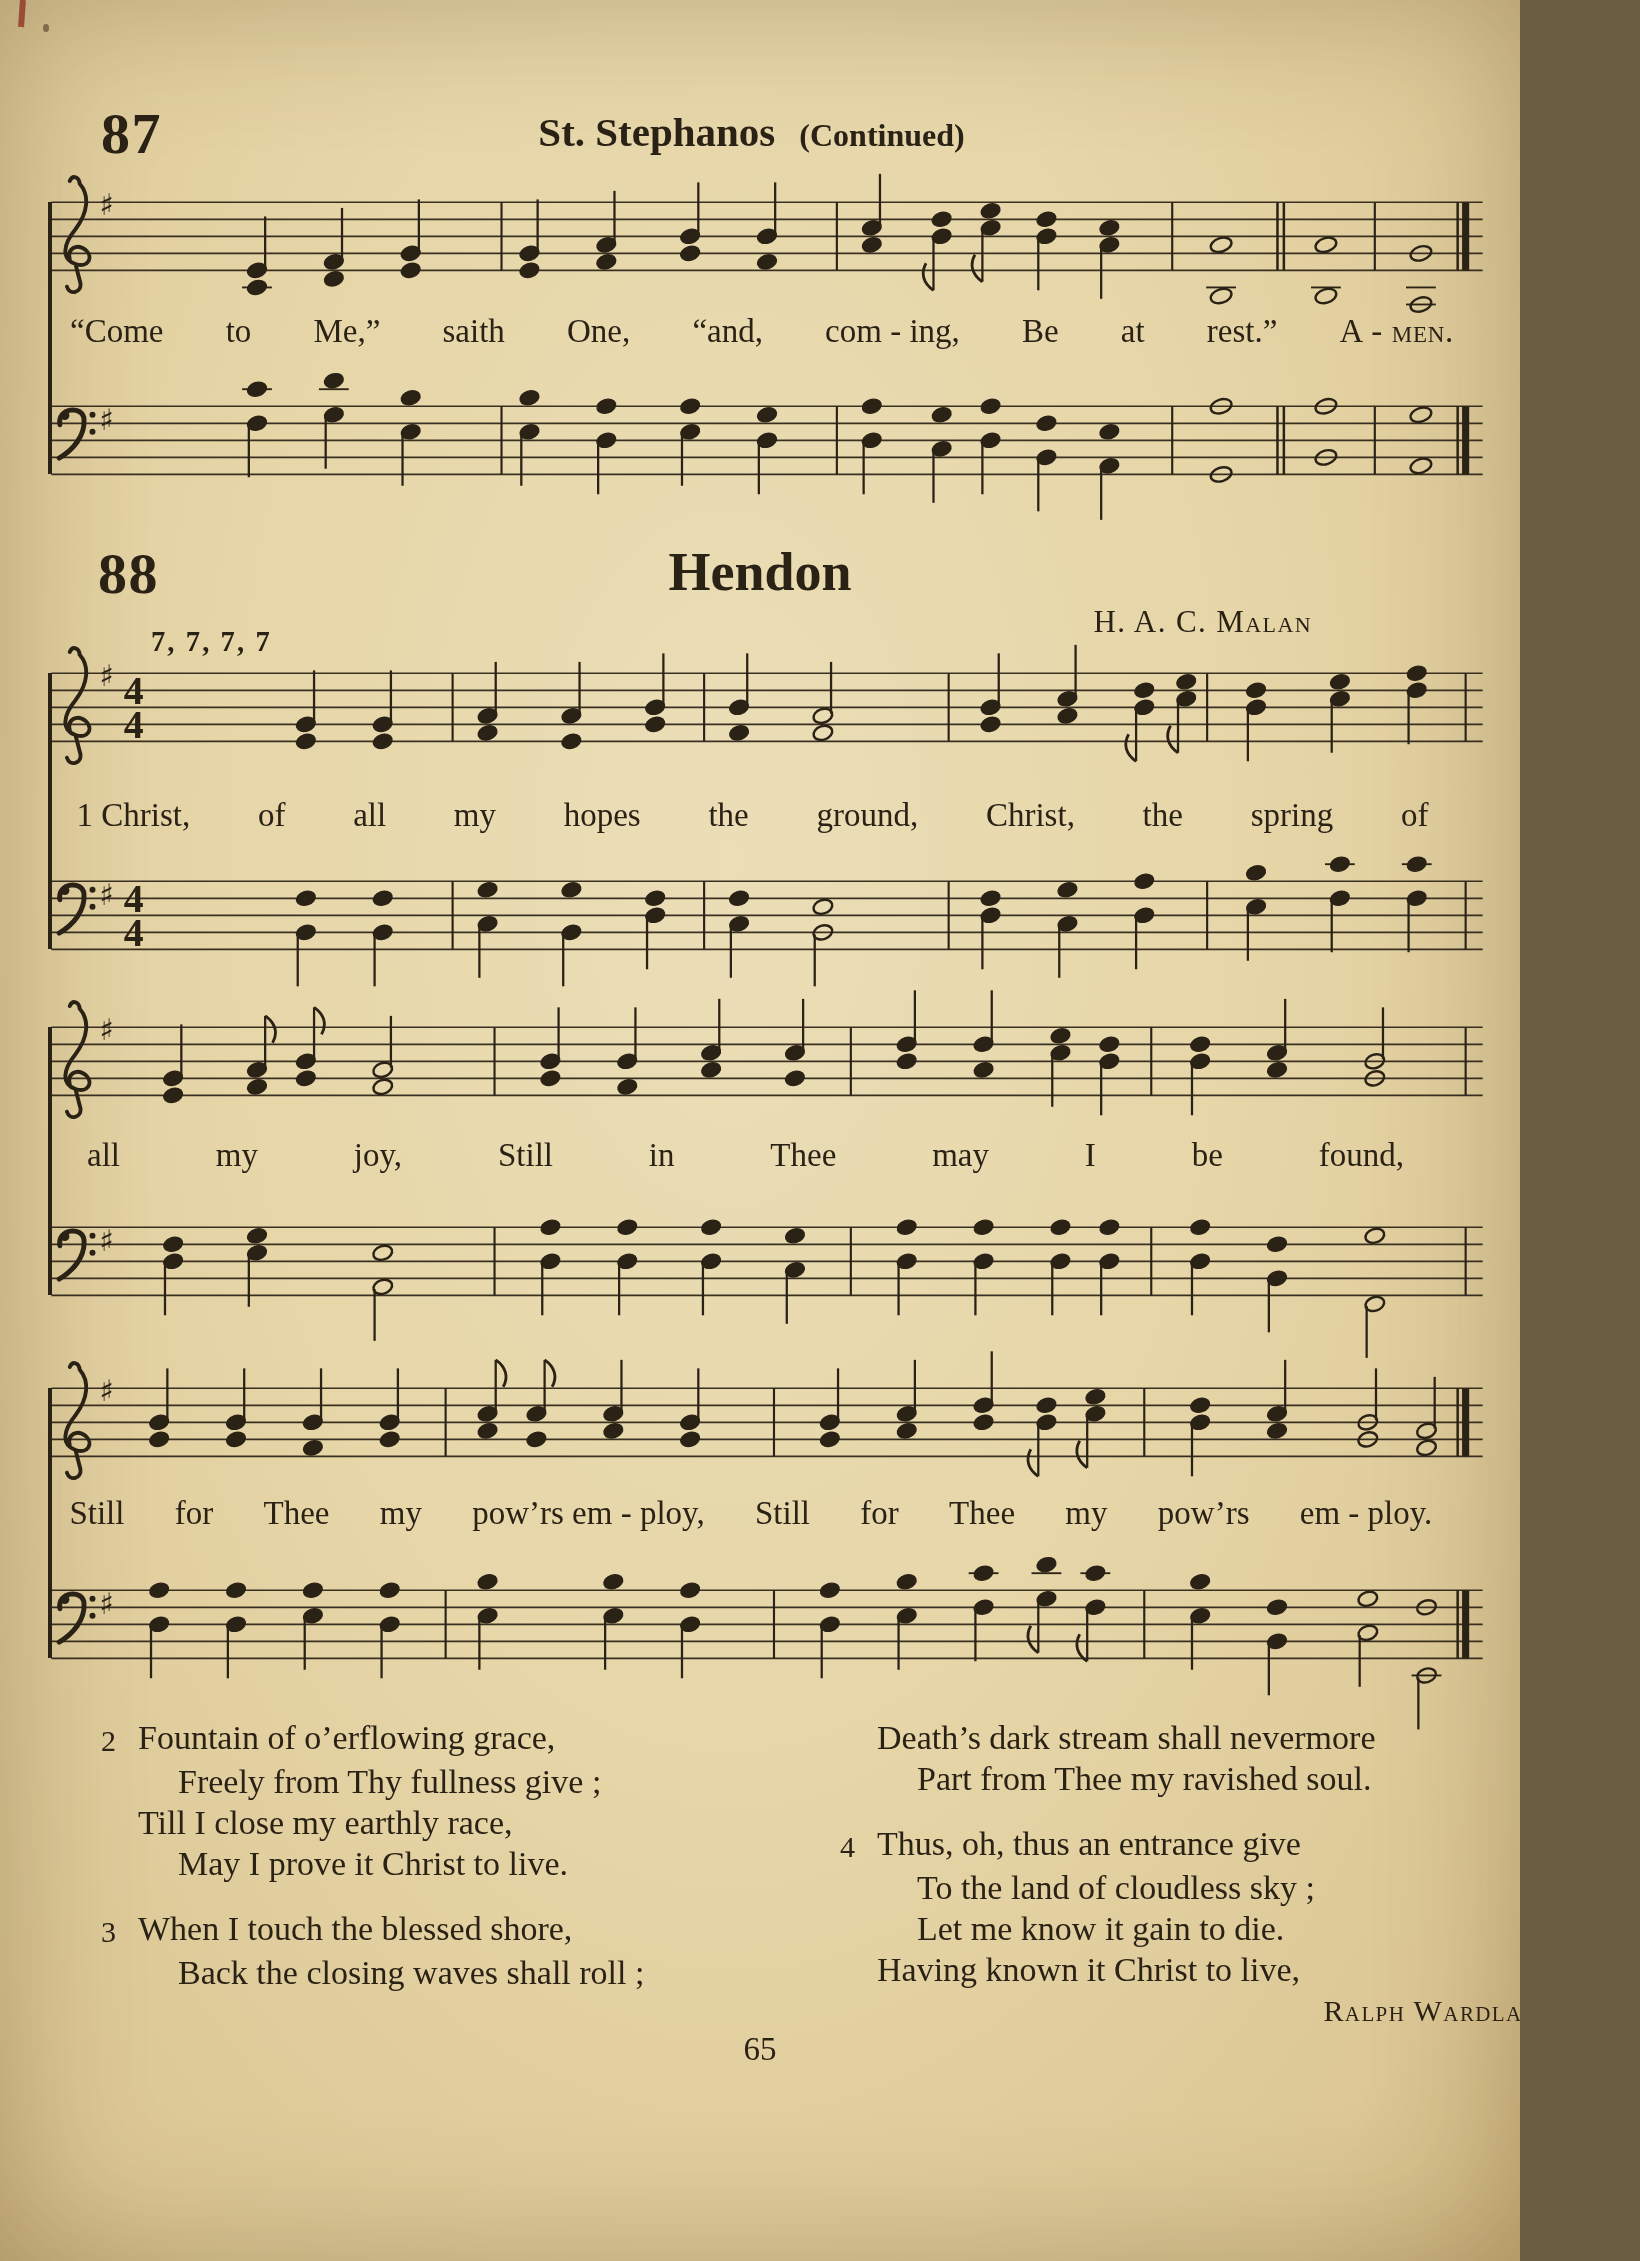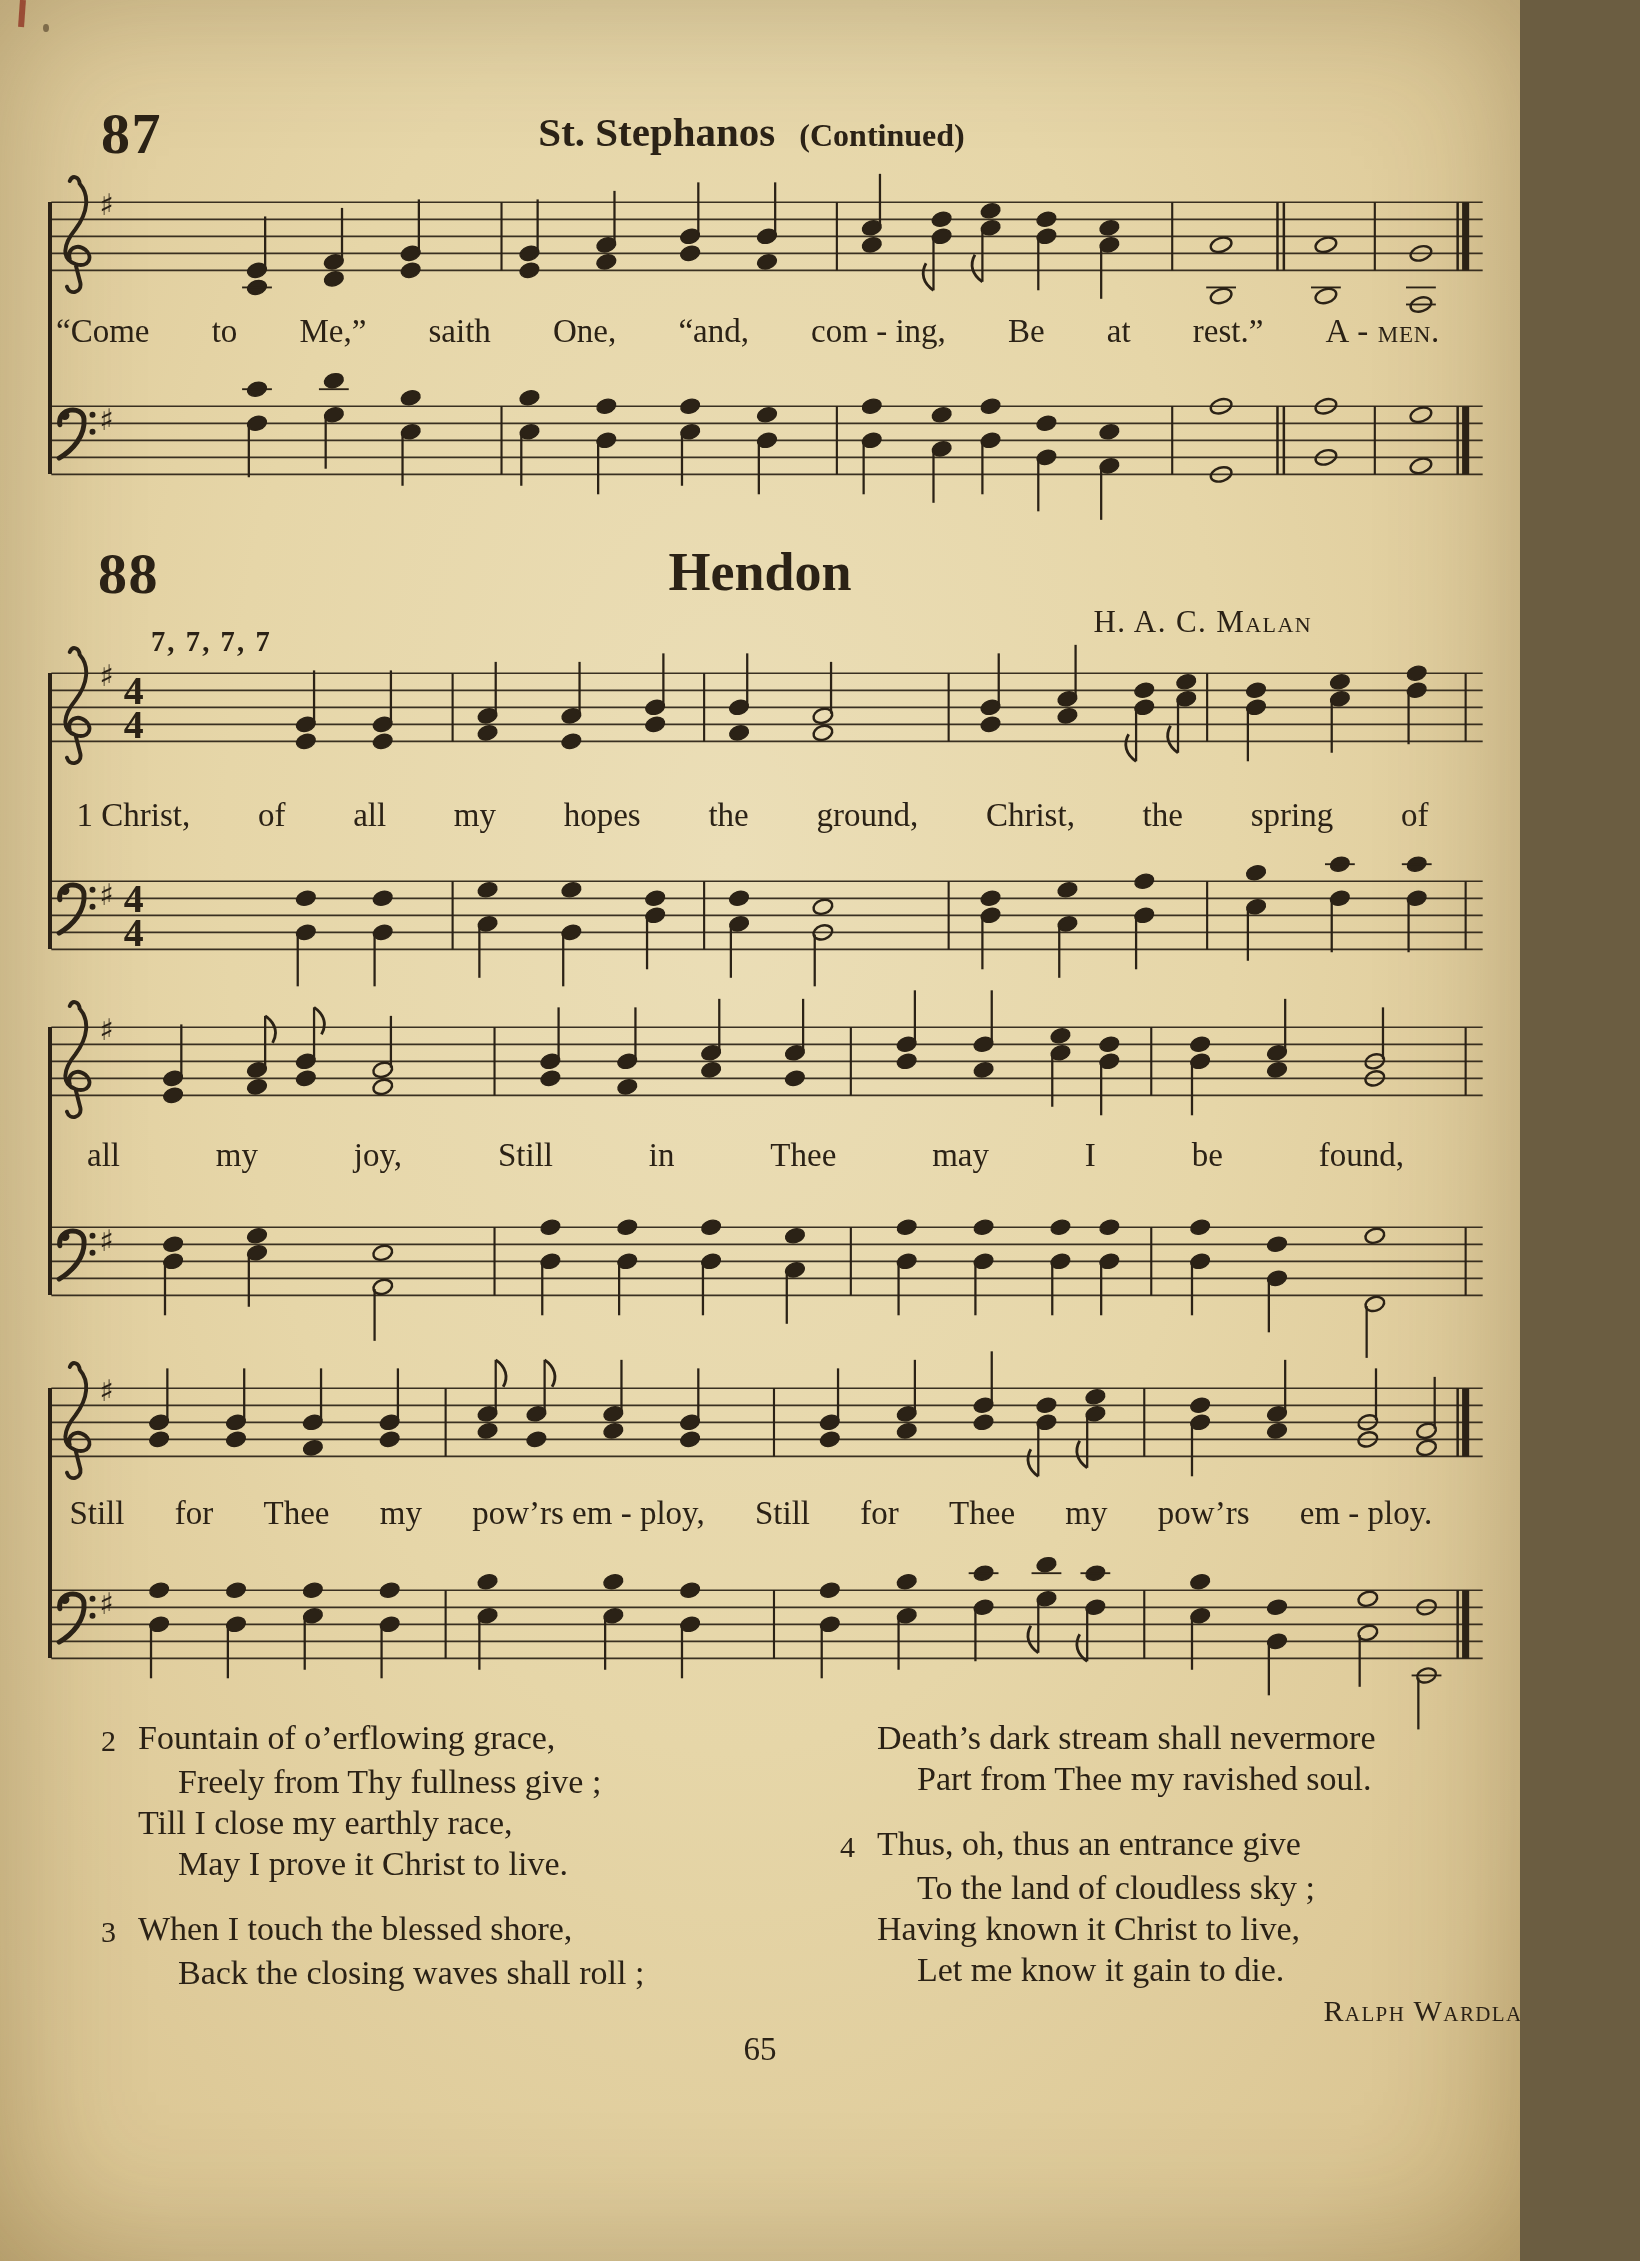--- a/index.html
+++ b/index.html
@@ -103,21 +103,21 @@
         <ellipse cx="1649.6" cy="176" rx="15" ry="9.5" transform="rotate(-18 1649.6 176)" fill="none" stroke="#2b2216" stroke-width="3.4"></ellipse>
         <line x1="1628.6" y1="164" x2="1670.6" y2="164" stroke="#2b2216" stroke-width="2.6"></line>
         <ellipse cx="1797.2" cy="104" rx="15" ry="9.5" transform="rotate(-18 1797.2 104)" fill="none" stroke="#2b2216" stroke-width="3.4"></ellipse>
         <ellipse cx="1797.2" cy="176" rx="15" ry="9.5" transform="rotate(-18 1797.2 176)" fill="none" stroke="#2b2216" stroke-width="3.4"></ellipse>
         <line x1="1776.2" y1="164" x2="1818.2" y2="164" stroke="#2b2216" stroke-width="2.6"></line>
         <ellipse cx="1931.024" cy="116" rx="15" ry="9.5" transform="rotate(-18 1931.024 116)" fill="none" stroke="#2b2216" stroke-width="3.4"></ellipse>
         <ellipse cx="1931.024" cy="188" rx="15" ry="9.5" transform="rotate(-18 1931.024 188)" fill="none" stroke="#2b2216" stroke-width="3.4"></ellipse>
         <line x1="1910.024" y1="164" x2="1952.024" y2="164" stroke="#2b2216" stroke-width="2.6"></line>
         <line x1="1910.024" y1="188" x2="1952.024" y2="188" stroke="#2b2216" stroke-width="2.6"></line>
       </svg>
-    <div class="lyric-line amen" style="top:142px;left:8px;width:1384px">
+    <div class="lyric-line amen" style="top:142px;left:22px;width:1384px">
         <span>“Come</span>
         <span>to</span>
         <span>Me,”</span>
         <span>saith</span>
         <span>One,</span>
         <span>“and,</span>
         <span>com - ing,</span>
         <span>Be</span>
         <span>at</span>
         <span>rest.”</span>
@@ -660,25 +660,25 @@
         <div class="vrow">
           <span class="vnum">4</span>
           <span class="vtext">Thus, oh, thus an entrance give</span>
         </div>
         <div class="vrow">
           <span class="vnum"></span>
           <span class="vtext ind">To the land of cloudless sky ;</span>
         </div>
         <div class="vrow">
           <span class="vnum"></span>
-          <span class="vtext">Having known it Christ to live,</span>
+          <span class="vtext ind">Let me know it gain to die.</span>
         </div>
         <div class="vrow">
           <span class="vnum"></span>
-          <span class="vtext ind">Let me know it gain to die.</span>
+          <span class="vtext">Having known it Christ to live,</span>
         </div>
       </div>
     <div class="author">Ralph Wardlaw</div>
   </div>
 
   <div class="page-num" style="top:2031px">65</div>
 </div>
 
 
 </body></html>

